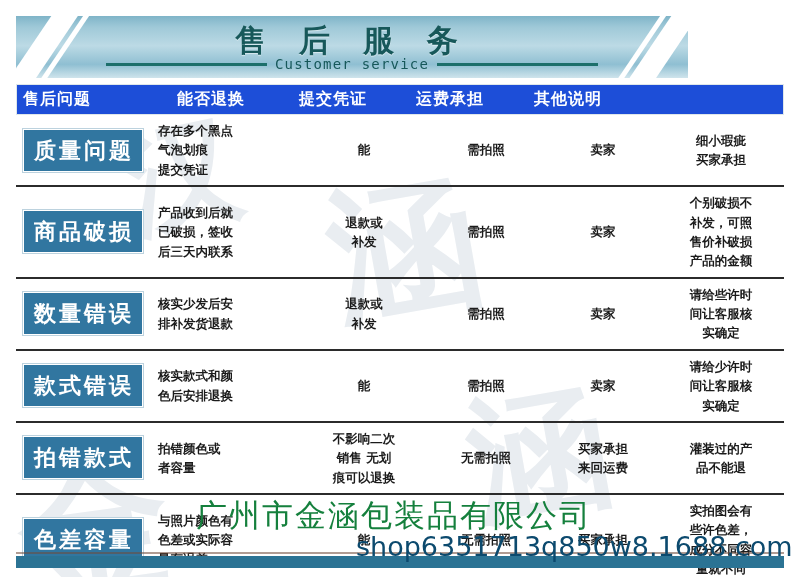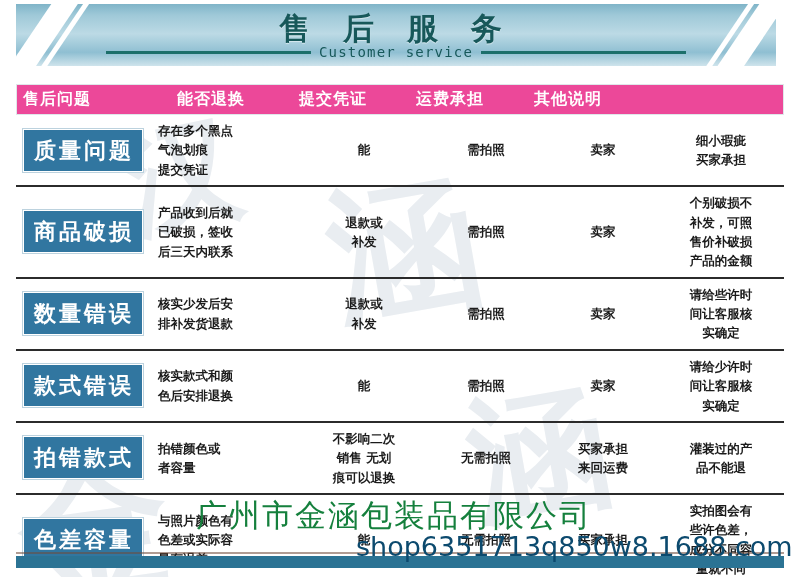--- a/index.html
+++ b/index.html
@@ -7,21 +7,21 @@
   body{
     width:800px;height:577px;
     background:#ffffff;
     font-family:"DejaVu Sans","Liberation Sans",sans-serif;
     overflow:hidden;
     position:relative;
   }
 
   
   .banner{
-    position:absolute;left:16px;top:4px;width:760px;height:62px;
+    position:absolute;left:16px;top:16px;width:672px;height:62px;
     background:linear-gradient(180deg,#7fb4c8 0%,#9fc9d8 18%,#bcdae5 48%,#8fbfd2 78%,#cfe4ec 100%);
     overflow:hidden;
   }
   .banner .slash{
     position:absolute;top:-14px;width:22px;height:92px;background:#ffffff;
   }
   .banner .slash.l1{left:16px;transform:rotate(34deg);}
   .banner .slash.l2{left:46px;transform:rotate(34deg);width:5px;}
   .banner .slash.r1{right:14px;transform:rotate(34deg);}
   .banner .slash.r2{right:44px;transform:rotate(34deg);width:5px;}
@@ -51,21 +51,21 @@
   }
   .wm-art span{position:absolute;white-space:nowrap;}
   .wm-a{left:120px;top:96px;font-size:120px;transform:rotate(-12deg);}
   .wm-b{left:330px;top:150px;font-size:150px;transform:rotate(-10deg);}
   .wm-c{left:20px;top:430px;font-size:150px;transform:rotate(-8deg);}
   .wm-d{left:470px;top:360px;font-size:140px;transform:rotate(-10deg);}
 
   
   .table{position:absolute;left:16px;top:84px;width:768px;z-index:1;}
   .thead{
-    display:flex;background:#ec4899;height:29px;align-items:center;
+    display:flex;background:#1d4ed8;height:29px;align-items:center;
     border:1px solid #dfe7ea;
   }
   .thead .th{
     font-family:"DejaVu Serif","Liberation Serif",serif;
     font-weight:bold;font-size:16px;color:#ffffff;text-align:center;
     letter-spacing:1px;white-space:nowrap;
   }
   .row{display:flex;align-items:center;border-top:2px solid #2b2b2b;}
   .row.first{border-top:none;}
   .cell{

